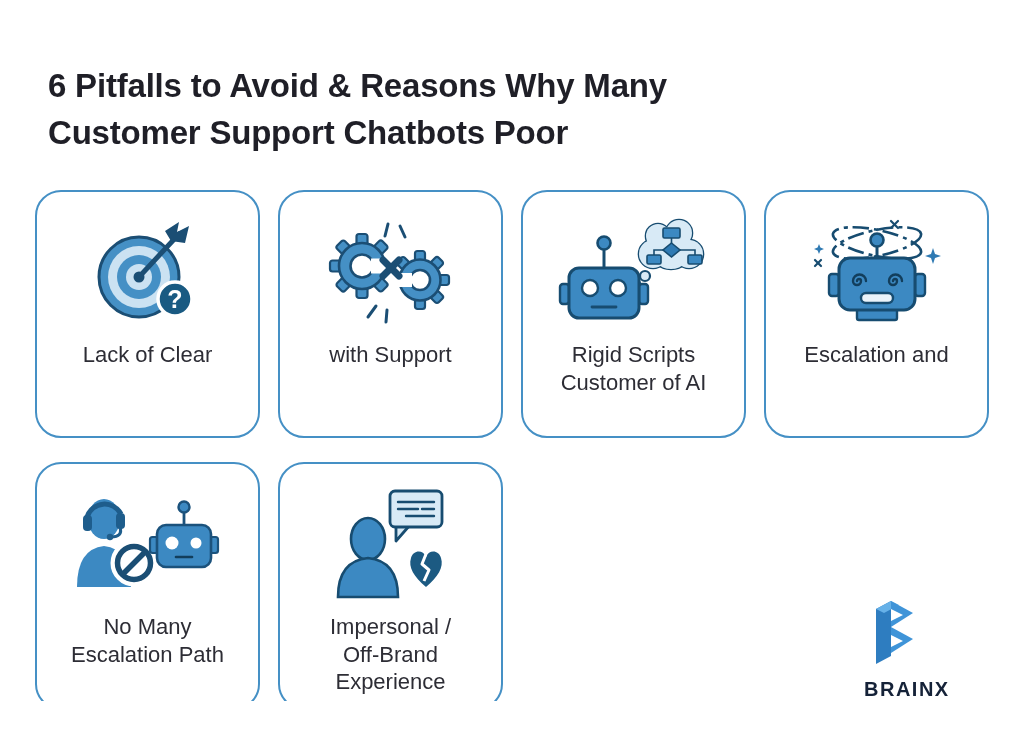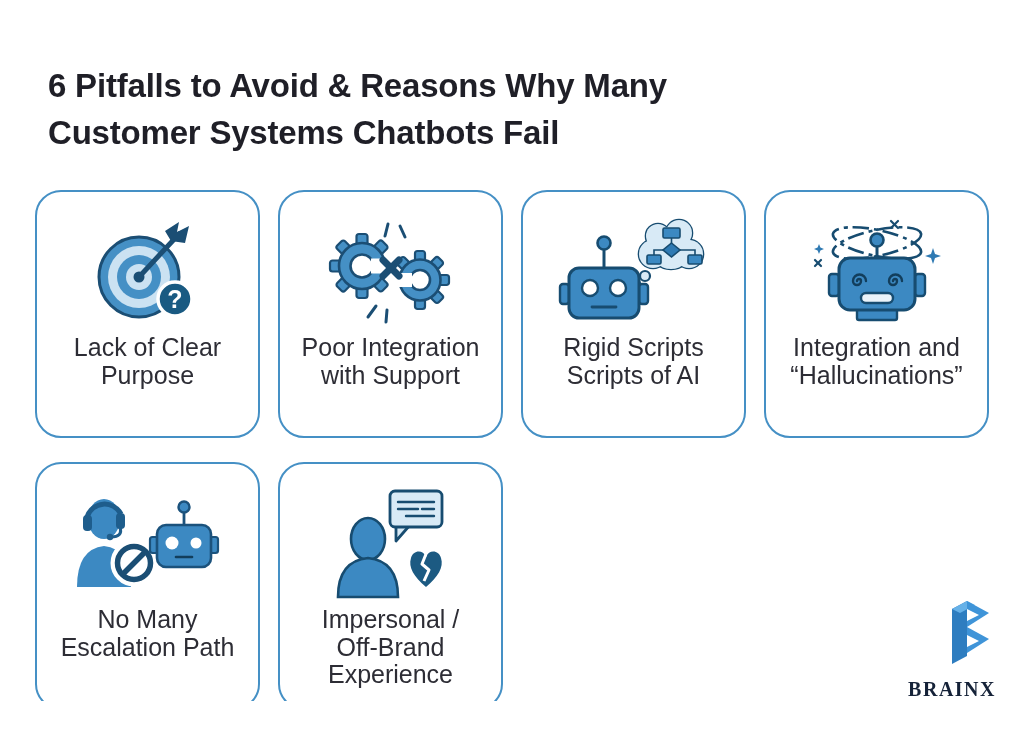--- a/index.html
+++ b/index.html
@@ -15,60 +15,59 @@
   .row{position:absolute;left:35px;display:flex;gap:18px;}
   .row-1{top:190px;}
   .row-2{top:462px;}
   .card{
     width:225px;height:248px;box-sizing:border-box;background:#ffffff;
     border:2.5px solid #4590c5;border-radius:26px;
     display:flex;flex-direction:column;align-items:center;
   }
   .icon-box{height:112px;margin-top:24px;display:flex;align-items:center;justify-content:center;}
   .card-label{
-    margin-top:6px;font-size:25px;line-height:27.5px;color:#2d2d35;text-align:center;
+    margin-top:13px;font-size:22px;line-height:27.5px;color:#2d2d35;text-align:center;
   }
   .card-label span{display:block;}
   .brand{
-    position:absolute;left:864px;top:598px;width:132px;text-align:right;font-family:Liberation Serif, serif;
+    position:absolute;left:864px;top:598px;width:132px;text-align:left;
   }
   .brand-mark{display:inline-block;}
   .brand-word{
     margin-top:6px;font-size:20px;font-weight:800;letter-spacing:1.5px;color:#152238;
   }
 </style>
 </head>
 <body>
 
 <div class="canvas">
 
   <h1 class="page-title">
     <span>6 Pitfalls to Avoid &amp; Reasons Why Many</span>
-    <span>Customer Systems Chatbots Fail</span>
+    <span>Customer Support Chatbots Poor</span>
   </h1>
 
   <div class="row row-1">
 
     <div class="card">
       <div class="icon-box">
         <svg width="110" height="106" viewBox="0 0 110 106">
           <circle cx="46" cy="58" r="40" fill="#4590c5" stroke="#1b4e74" stroke-width="3"></circle>
           <circle cx="46" cy="58" r="31" fill="#cbe2f2"></circle>
           <circle cx="46" cy="58" r="22" fill="#4590c5"></circle>
           <circle cx="46" cy="58" r="13" fill="#cbe2f2"></circle>
           <circle cx="46" cy="58" r="5.5" fill="#1b4e74"></circle>
           <line x1="46" y1="58" x2="86" y2="15" stroke="#1b4e74" stroke-width="5" stroke-linecap="round"></line>
           <path d="M72 12 L86 3 L84 13 L96 7 L92 24 L78 22 Z" fill="#1b4e74"></path>
           <circle cx="82" cy="80" r="17" fill="#195a82" stroke="#ffffff" stroke-width="3.5"></circle>
           <text x="82" y="89" text-anchor="middle" font-size="25" font-weight="bold" fill="#ffffff">?</text>
         </svg>
       </div>
       <div class="card-label">
         <span>Lack of Clear</span>
-        <span>Purpose</span>
       </div>
     </div>
 
     <div class="card">
       <div class="icon-box">
         <svg width="134" height="108" viewBox="0 0 134 108">
           <g transform="translate(38,48)">
             <g fill="#4590c5" stroke="#1b4e74" stroke-width="2.2">
               <rect x="-5.5" y="-32" width="11" height="13" rx="2.5"></rect>
               <rect x="-5.5" y="-32" width="11" height="13" rx="2.5" transform="rotate(45)"></rect>
@@ -101,21 +100,20 @@
           </g>
           <g stroke="#1b4e74" stroke-width="3" stroke-linecap="round">
             <line x1="64" y1="6" x2="61" y2="18"></line>
             <line x1="76" y1="8" x2="81" y2="19"></line>
             <line x1="52" y1="88" x2="44" y2="99"></line>
             <line x1="63" y1="92" x2="62" y2="104"></line>
           </g>
         </svg>
       </div>
       <div class="card-label">
-        <span>Poor Integration</span>
         <span>with Support</span>
       </div>
     </div>
 
     <div class="card">
       <div class="icon-box">
         <svg width="158" height="108" viewBox="0 0 158 108">
           <g stroke="#174c70" stroke-width="2.6" fill="#d8eaf6">
             <circle cx="116" cy="30" r="21"></circle>
               <circle cx="98" cy="36" r="14"></circle>
@@ -146,21 +144,21 @@
           <rect x="5" y="66" width="9" height="20" rx="3" fill="#3c89c2" stroke="#174c70" stroke-width="2.4"></rect>
           <rect x="84" y="66" width="9" height="20" rx="3" fill="#3c89c2" stroke="#174c70" stroke-width="2.4"></rect>
           <rect x="14" y="50" width="70" height="50" rx="10" fill="#3c89c2" stroke="#174c70" stroke-width="3"></rect>
           <circle cx="35" cy="70" r="8" fill="#ffffff" stroke="#174c70" stroke-width="2.4"></circle>
           <circle cx="63" cy="70" r="8" fill="#ffffff" stroke="#174c70" stroke-width="2.4"></circle>
           <line x1="37" y1="89" x2="61" y2="89" stroke="#174c70" stroke-width="2.8" stroke-linecap="round"></line>
         </svg>
       </div>
       <div class="card-label">
         <span>Rigid Scripts</span>
-        <span>Scripts of AI</span>
+        <span>Customer of AI</span>
       </div>
     </div>
 
     <div class="card">
       <div class="icon-box">
         <svg width="140" height="108" viewBox="0 0 140 108">
           <g fill="none" stroke="#174c70" stroke-width="2.6" stroke-dasharray="16 5 4 5">
             <ellipse cx="70" cy="25" rx="45" ry="13" transform="rotate(12 70 25)"></ellipse>
             <ellipse cx="70" cy="25" rx="45" ry="13" transform="rotate(-12 70 25)"></ellipse>
           </g>
@@ -179,22 +177,21 @@
           <rect x="50" y="90" width="40" height="12" rx="2" fill="#3c89c2" stroke="#174c70" stroke-width="2.4"></rect>
           <rect x="32" y="40" width="76" height="52" rx="11" fill="#3c89c2" stroke="#174c70" stroke-width="3"></rect>
           <g fill="none" stroke="#123e5c" stroke-width="2.4" stroke-linecap="round">
             <path transform="translate(50,63)" d="M0 0 a2 2 0 1 1 4 0 a4 4 0 1 1 -8 0 a6.5 6.5 0 1 1 13 0"></path>
             <path transform="translate(86,63)" d="M0 0 a2 2 0 1 1 4 0 a4 4 0 1 1 -8 0 a6.5 6.5 0 1 1 13 0"></path>
           </g>
           <rect x="54" y="75" width="32" height="10" rx="5" fill="#eaf3fa" stroke="#174c70" stroke-width="2.4"></rect>
         </svg>
       </div>
       <div class="card-label">
-        <span>Integration and</span>
-        <span>“Hallucinations”</span>
+        <span>Escalation and</span>
       </div>
     </div>
 
   </div>
 
   <div class="row row-2">
 
     <div class="card">
       <div class="icon-box">
         <svg width="150" height="106" viewBox="0 0 150 106">

